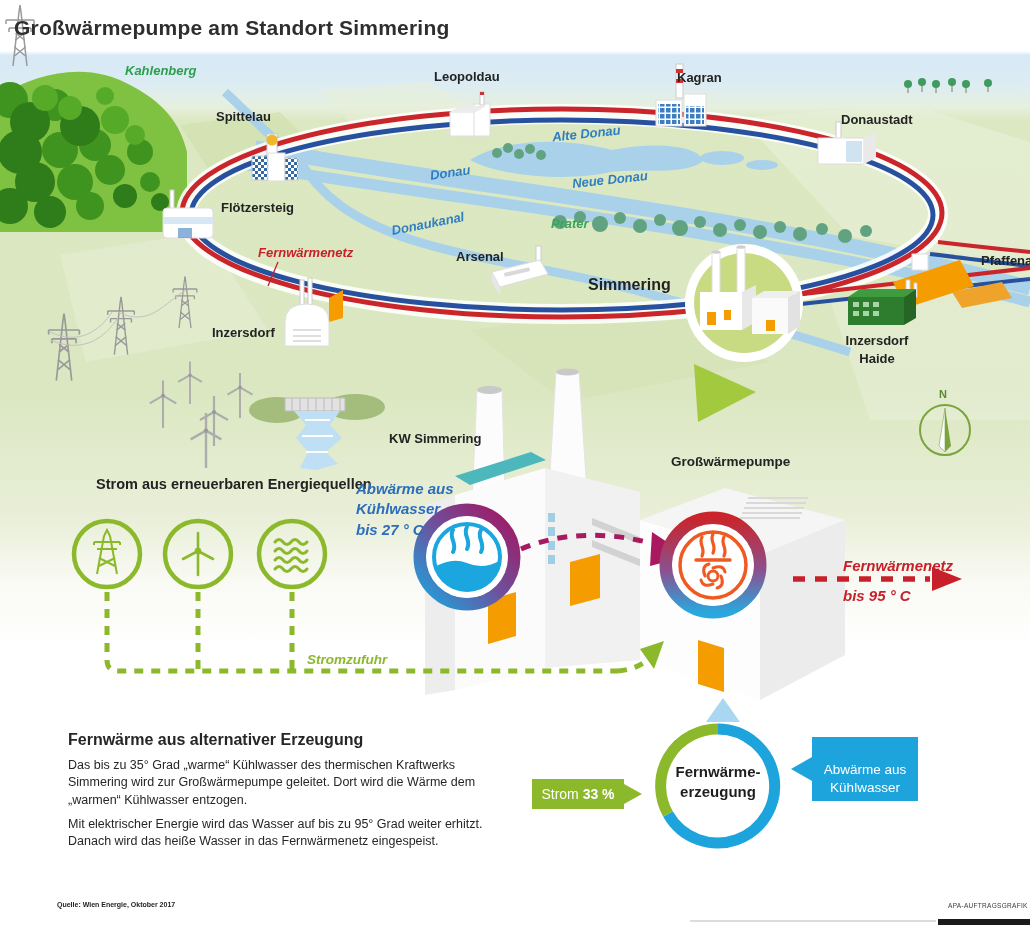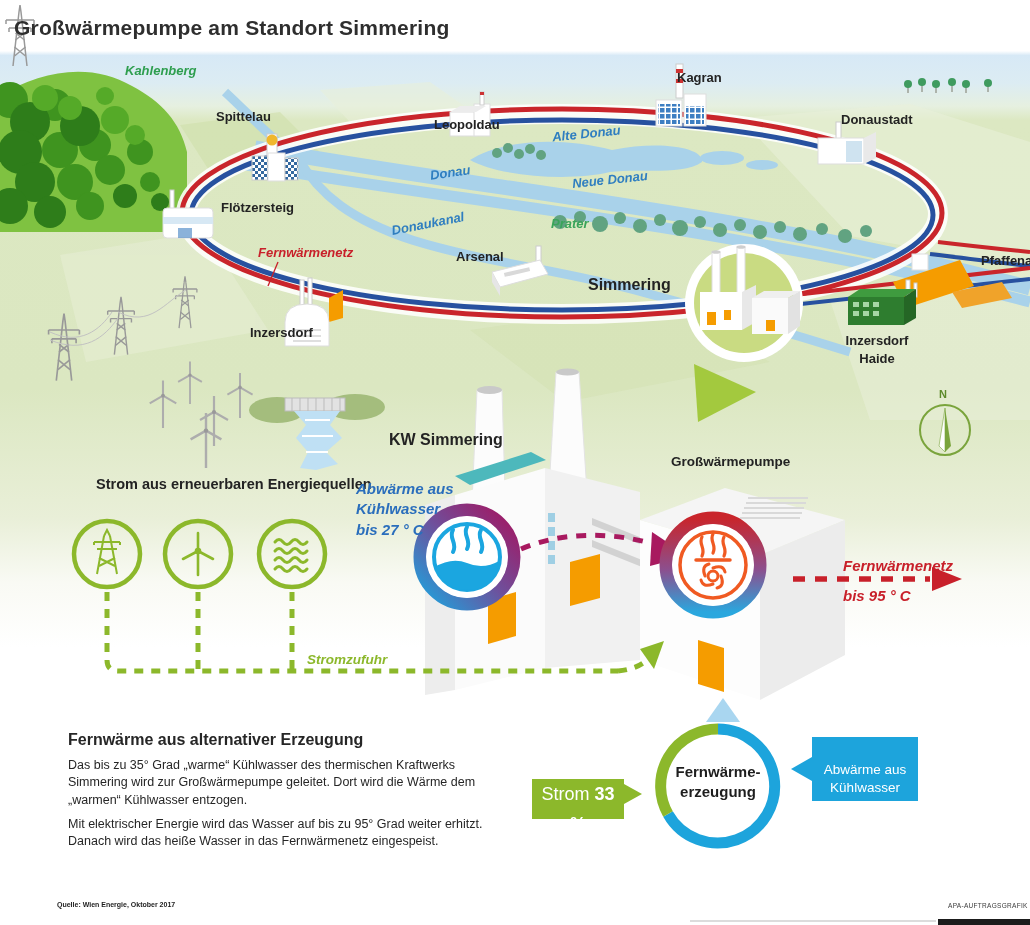--- a/index.html
+++ b/index.html
@@ -13,21 +13,21 @@
   .greenlbl{position:absolute;font-weight:bold;font-style:italic;font-size:13px;color:#2e9e4f;white-space:nowrap;}
   .redlbl{position:absolute;font-weight:bold;font-style:italic;color:#c8202a;white-space:nowrap;}
   .title{position:absolute;left:14px;top:16px;font-size:21px;font-weight:bold;color:#2e2e2e;letter-spacing:.2px;}
   .bluelbl{position:absolute;font-weight:bold;font-style:italic;font-size:15px;color:#2a6ebc;line-height:1.35;}
   .stromzu{position:absolute;font-weight:bold;font-style:italic;font-size:13.5px;color:#8cb82b;}
   .h2{position:absolute;font-size:16px;font-weight:bold;color:#262626;}
   .body{position:absolute;font-size:12.5px;color:#262626;line-height:1.38;width:428px;}
   .donut-center{position:absolute;left:652px;top:762px;width:132px;text-align:center;
                 font-weight:bold;font-size:15px;color:#1e1e1e;line-height:1.3;}
   .box{position:absolute;color:#fff;text-align:center;}
-  .box-green{left:532px;top:779px;width:92px;height:40px;line-height:30px;background:#8cb82b;font-size:18px;}
+  .box-green{left:532px;top:779px;width:92px;height:30px;line-height:30px;background:#8cb82b;font-size:14px;}
   .box-blue{left:812px;top:737px;width:106px;height:64px;background:#1da4dc;font-size:13.5px;line-height:1.35;padding-top:24px;box-sizing:border-box;}
   .tri{position:absolute;width:0;height:0;}
   .tri-green-right{left:624px;top:784px;border-top:10px solid transparent;border-bottom:10px solid transparent;border-left:18px solid #8cb82b;}
   .tri-blue-left{left:791px;top:757px;border-top:12px solid transparent;border-bottom:12px solid transparent;border-right:21px solid #1da4dc;}
   .tri-lightblue-up{left:706px;top:698px;border-left:17px solid transparent;border-right:17px solid transparent;border-bottom:24px solid #a9d6f0;}
   .foot{position:absolute;font-size:7px;font-weight:bold;color:#1d1d1d;}
   .credit{position:absolute;font-size:6.5px;color:#3a3a3a;letter-spacing:.3px;}
   .bar-black{position:absolute;left:938px;top:919px;width:92px;height:6px;background:#1b1b1b;}
   .bar-gray{position:absolute;left:690px;top:920px;width:246px;height:2px;background:#dcdcdc;}
 </style>
@@ -419,38 +419,38 @@
     <circle cx="718" cy="786" r="51" fill="#ffffff"></circle>
     <path d="M718,729 A57,57 0 1 1 668,814" stroke="#1da4dc" stroke-width="11"></path>
     <path d="M718,729 A57,57 0 0 0 668,814" stroke="#8cb82b" stroke-width="11"></path>
   </g>
 </svg>
 
 <div class="title">Großwärmepumpe am Standort Simmering</div>
 
 <div class="greenlbl" style="left:125px;top:63px;">Kahlenberg</div>
 <div class="lbl" style="left:216px;top:109px;">Spittelau</div>
-<div class="lbl" style="left:434px;top:69px;margin-top:48px;">Leopoldau</div>
+<div class="lbl" style="left:434px;top:69px;">Leopoldau</div>
 <div class="lbl" style="left:632px;top:70px;padding-left:45px;">Kagran</div>
 <div class="lbl" style="left:841px;top:112px;text-align:right;">Donaustadt</div>
 <div class="lbl" style="left:221px;top:200px;">Flötzersteig</div>
 <div class="river" style="left:552px;top:126px;transform:rotate(-6deg);">Alte Donau</div>
 <div class="river" style="left:430px;top:165px;transform:rotate(-8deg);">Donau</div>
 <div class="river" style="left:572px;top:172px;transform:rotate(-6deg);">Neue Donau</div>
 <div class="river" style="left:391px;top:216px;transform:rotate(-11deg);">Donaukanal</div>
 <div class="greenlbl" style="left:551px;top:216px;color:#3aa45a;">Prater</div>
 <div class="redlbl" style="left:258px;top:245px;font-size:13px;">Fernwärmenetz</div>
 <div class="lbl" style="left:456px;top:249px;">Arsenal</div>
 <div class="lbl big" style="left:588px;top:276px;">Simmering</div>
 <div class="lbl" style="left:941px;top:253px;padding-left:40px;">Pfaffenau</div>
-<div class="lbl" style="left:212px;top:325px;margin-left:38px;">Inzersdorf</div>
+<div class="lbl" style="left:212px;top:325px;">Inzersdorf</div>
 <div class="lbl" style="left:838px;top:332px;width:78px;white-space:normal;text-align:center;line-height:1.35;">Inzersdorf Haide</div>
 <div class="lbl" style="left:939px;top:388px;color:#5c8a2a;font-size:11px;">N</div>
 
-<div class="lbl" style="left:389px;top:431px;font-size:16px;">KW Simmering</div>
+<div class="lbl" style="left:389px;top:431px;font-size:13px;">KW Simmering</div>
 <div class="lbl" style="left:671px;top:454px;font-size:13.5px;">Großwärmepumpe</div>
 <div class="lbl" style="left:96px;top:476px;font-size:14.5px;">Strom aus erneuerbaren Energiequellen</div>
 <div class="bluelbl" style="left:356px;top:479px;width:106px;">Abwärme aus Kühlwasser bis 27 ° C</div>
 <div class="stromzu" style="left:307px;top:652px;">Stromzufuhr</div>
 <div class="redlbl" style="left:843px;top:557px;font-size:15px;">Fernwärmenetz</div>
 <div class="redlbl" style="left:843px;top:587px;font-size:15px;">bis 95 ° C</div>
 
 <div class="h2" style="left:68px;top:731px;">Fernwärme aus alternativer Erzeugung</div>
 <div class="body" style="left:68px;top:757px;">Das bis zu 35° Grad „warme“ Kühlwasser des thermischen Kraftwerks Simmering wird zur Großwärmepumpe geleitet. Dort wird die Wärme dem „warmen“ Kühlwasser entzogen.</div>
 <div class="body" style="left:68px;top:816px;">Mit elektrischer Energie wird das Wasser auf bis zu 95° Grad weiter erhitzt. Danach wird das heiße Wasser in das Fernwärmenetz eingespeist.</div>

